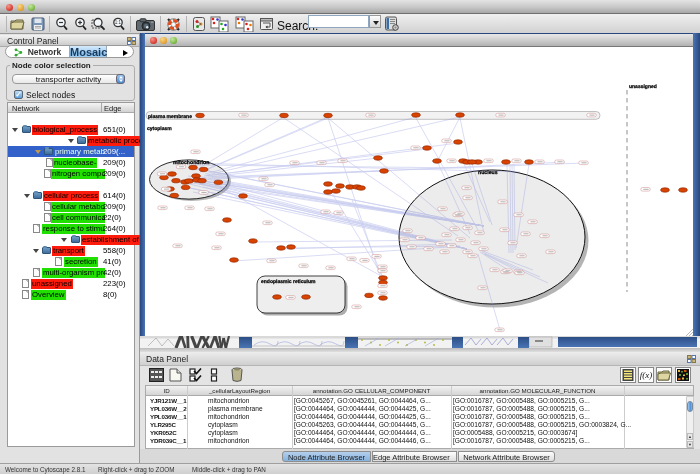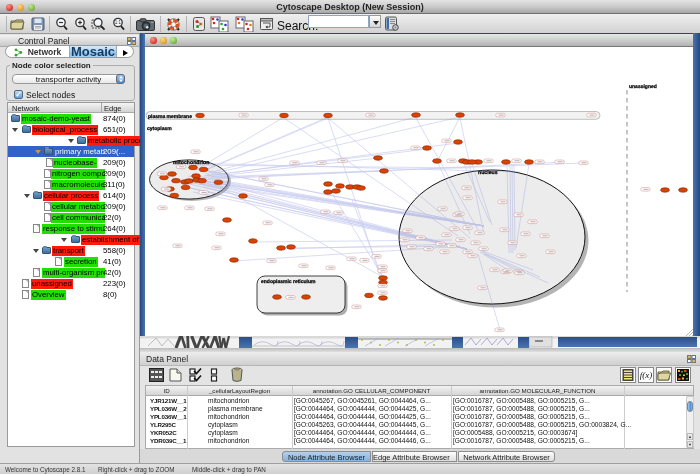--- a/index.html
+++ b/index.html
@@ -8,24 +8,24 @@
 #titlebar{left:0;top:0;width:700px;height:14px;background:linear-gradient(180deg,#e4e4e4 0%,#c8c8c8 55%,#a6a6a6 100%);border-bottom:1px solid #6f6f6f}
 .tl{position:absolute;top:4px;width:7px;height:7px;border-radius:50%}
 #titlebar .t{position:absolute;left:0;right:0;top:2px;text-align:center;font-size:9px;font-weight:bold;color:#222}
 #toolbar{left:0;top:14px;width:700px;height:20px;background:linear-gradient(180deg,#efefef,#d2d2d2);border-bottom:1px solid #9a9a9a}
 .sep{position:absolute;top:2px;width:1px;height:16px;background:#b5b5b5}
 #searchlbl{left:277px;top:5px;font-size:12px;color:#111}
 #searchbox{left:308px;top:1px;width:61px;height:13px;background:#fff;border:1px solid #8fa6c0}
 #searchdrop{left:369px;top:1px;width:12px;height:13px;background:linear-gradient(#fdfdfd,#d6d6d6);border:1px solid #999;font-size:6px;text-align:center;line-height:12px;color:#222}
 
 #leftpanel{left:0;top:34px;width:140px;height:429px;background:#e2e2e2;border-right:1px solid #9a9a9a}
-#cphead{left:0;top:35px;width:139px;height:12px;background:linear-gradient(#f2f2f2,#c9c9c9);border-bottom:1px solid #aaa;font-size:8.5px;color:#222;padding-left:18px;line-height:12px}
+#cphead{left:0;top:35px;width:139px;height:12px;background:linear-gradient(#f2f2f2,#c9c9c9);border-bottom:1px solid #aaa;font-size:8.5px;color:#222;padding-left:7px;line-height:12px}
 #cptabs{left:5px;top:45px;width:129px;height:13px;background:#fff;border:1px solid #9a9a9a;border-radius:7px;overflow:hidden}
 #tabnet{position:absolute;left:0;top:0;width:63px;height:13px;font-size:8.5px;font-weight:bold;color:#333;text-align:center;line-height:12px}
-#tabmos{position:absolute;left:63px;top:0;width:48px;height:13px;background:linear-gradient(#d5eafc 0%,#a8d2f5 45%,#86c0f0 55%,#b2d9f7 100%);font-size:13px;font-weight:bold;color:#1a3a5c;text-align:center;line-height:12px;border-left:1px solid #9ab;border-right:1px solid #9ab}
+#tabmos{position:absolute;left:63px;top:0;width:38px;height:13px;background:linear-gradient(#d5eafc 0%,#a8d2f5 45%,#86c0f0 55%,#b2d9f7 100%);font-size:11px;font-weight:bold;color:#1a3a5c;text-align:center;line-height:12px;border-left:1px solid #9ab;border-right:1px solid #9ab}
 #tabarr{position:absolute;left:111px;top:0;width:18px;height:13px;text-align:center;font-size:7px;line-height:13px;color:#000}
 #groupbox{left:6px;top:65px;width:129px;height:36px;border:1px solid #adadad;border-radius:3px}
 #grouplbl{left:10px;top:61px;font-size:8px;font-weight:bold;color:#222;background:#e2e2e2;padding:0 2px}
 #dropdown{left:12px;top:74px;width:113px;height:10px;background:linear-gradient(#fff,#e8e8e8);border:1px solid #9a9a9a;border-radius:4px;font-size:8px;color:#111;text-align:center;line-height:9px}
 #dropbtn{left:116px;top:74px;width:9px;height:10px;background:linear-gradient(#9cc8f0,#4a8ad4);border:1px solid #667;border-radius:3px}
 #checkbox{left:14px;top:90px;width:9px;height:9px;background:linear-gradient(#bfdcf5,#5d9fdd);border:1px solid #567;border-radius:2px;color:#fff;font-size:8px;line-height:8px;text-align:center;font-weight:bold}
 #checklbl{left:26px;top:90px;font-size:8.5px;color:#111}
 #tree{left:7px;top:102px;width:128px;height:345px;background:#fff;border:1px solid #9a9a9a}
 #treehead{position:absolute;left:0;top:0;width:126px;height:10px;background:linear-gradient(#f4f4f4,#d2d2d2);border-bottom:1px solid #aaa;font-size:7.5px;color:#222}
 .trow{position:absolute;left:0;width:126px;height:11px;font-size:7.8px;color:#000}
@@ -65,21 +65,20 @@
 .dtab{position:absolute;top:2px;height:11px;font-size:7.5px;line-height:11px;padding:0 8px;border:1px solid #8d8d8d;background:linear-gradient(#fdfdfd,#ddd);color:#222}
 #statusbar{left:0;top:463px;width:700px;height:11px;background:linear-gradient(#e3e3e3,#cfcfcf);border-top:1px solid #9f9f9f;font-size:6.3px;color:#333}
 #statusbar span{position:absolute;top:2px}
 svg{display:block}
 </style></head>
 <body>
 <div id="titlebar" class="abs">
   <div class="tl" style="left:6px;background:radial-gradient(circle at 35% 30%,#f3998f,#dd4338 60%,#b22b20)"></div>
   <div class="tl" style="left:17px;background:radial-gradient(circle at 35% 30%,#f8d88a,#e8a83a 60%,#c07f1a)"></div>
   <div class="tl" style="left:28px;background:radial-gradient(circle at 35% 30%,#c2e9a0,#83bd4d 60%,#5a9430)"></div>
-  <div class="t">Cytoscape Desktop (New Session)</div>
 </div>
 <div id="toolbar" class="abs">
   <div class="sep" style="left:6px"></div>
   <svg class="abs" style="left:10px;top:3px" width="15" height="14" viewBox="0 0 15 14">
       <path d="M1 4 L5 4 L6 3 L13 3 L13 12 L1 12 Z" fill="#c9c28a" stroke="#6a6440" stroke-width="1"></path>
       <path d="M1 6 L4 5 L14 5 L12 12 L1 12 Z" fill="#ddd6a0" stroke="#6a6440" stroke-width="1"></path>
     </svg>
   <svg class="abs" style="left:31px;top:3px" width="14" height="14" viewBox="0 0 14 14">
       <rect x="1" y="1" width="12" height="12" rx="1" fill="#7c96b8" stroke="#44566e"></rect>
       <rect x="3.5" y="1.5" width="7" height="4.5" fill="#dfe6ee"></rect>
@@ -206,25 +205,20 @@
     </svg>
   </div>
 <div id="checkbox" class="abs">✓</div>
 <div id="checklbl" class="abs">Select nodes</div>
 <div id="tree" class="abs">
   <div id="treehead">
       <span style="position:absolute;left:4px;top:1px">Network</span>
       <span style="position:absolute;left:96px;top:1px">Edge</span>
       <span style="position:absolute;left:93px;top:0;width:1px;height:10px;background:#aaa"></span>
     </div>
-  <div class="trow" style="top:10px;">
-      <span class="fold" style="left:3px"></span>
-      <span class="hl gr" style="left:13px;max-width:84px">mosaic-demo-yeast</span>
-      <span class="val">874(0)</span>
-    </div>
   <div class="trow" style="top:21px;">
       <span class="tri" style="left:4px;border-top-color:#444"></span>
       <span class="fold" style="left:14px"></span>
       <span class="hl rd" style="left:24px;max-width:73px">biological_process</span>
       <span class="val">651(0)</span>
     </div>
   <div class="trow" style="top:32px;margin-left:44px;">
       <span class="tri" style="left:16px;border-top-color:#444"></span>
       <span class="fold" style="left:25px"></span>
       <span class="hl rd" style="left:35px;max-width:62px">metabolic process</span>
@@ -238,25 +232,20 @@
     </div>
   <div class="trow" style="top:54px;">
       <span class="file" style="left:38px"></span>
       <span class="hl gr" style="left:45px;max-width:52px">nucleobase-</span>
       <span class="val">209(0)</span>
     </div>
   <div class="trow" style="top:65px;">
       <span class="file" style="left:36px"></span>
       <span class="hl gr" style="left:43px;max-width:54px">nitrogen compo</span>
       <span class="val">209(0)</span>
-    </div>
-  <div class="trow" style="top:76px;">
-      <span class="file" style="left:36px"></span>
-      <span class="hl gr" style="left:43px;max-width:54px">macromolecule</span>
-      <span class="val">311(0)</span>
     </div>
   <div class="trow" style="top:87px;">
       <span class="tri" style="left:16px;border-top-color:#444"></span>
       <span class="fold" style="left:25px"></span>
       <span class="hl rd" style="left:35px;max-width:62px">cellular process</span>
       <span class="val">614(0)</span>
     </div>
   <div class="trow" style="top:98px;">
       <span class="file" style="left:36px"></span>
       <span class="hl gr" style="left:43px;max-width:54px">cellular metabo</span>

